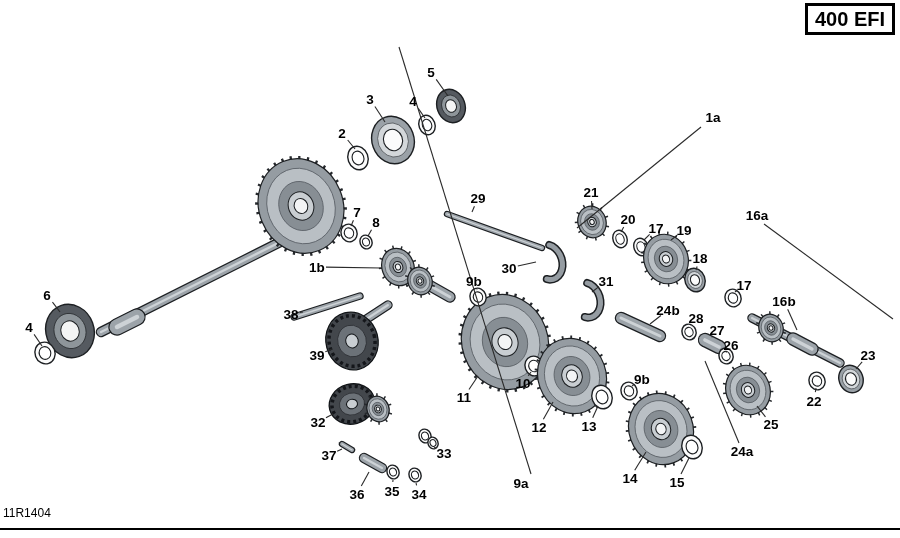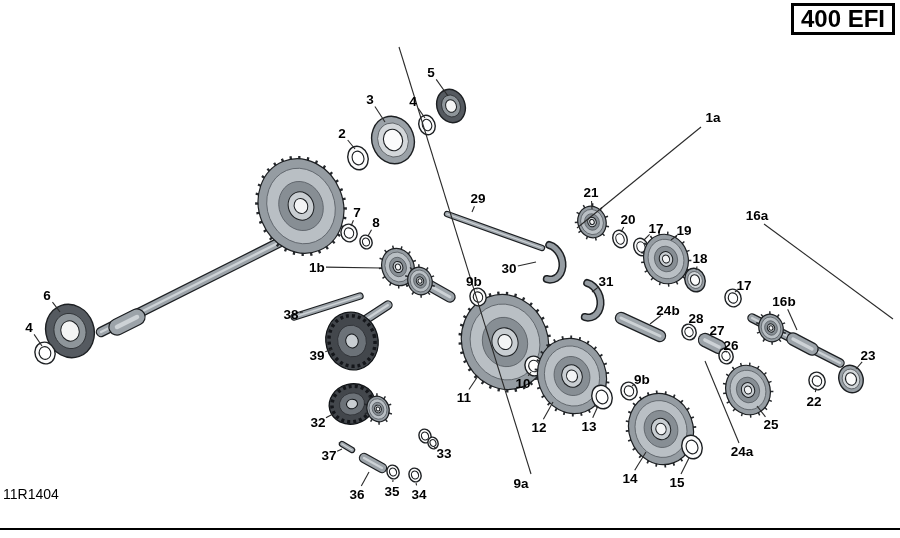--- a/index.html
+++ b/index.html
@@ -1,22 +1,22 @@
 <!DOCTYPE html>
 <html><head>
 <meta charset="utf-8">
 <style>
   html,body{margin:0;padding:0;background:#ffffff;}
   .page{position:relative;width:900px;height:538px;background:#ffffff;overflow:hidden;
         font-family:"Liberation Sans",sans-serif;}
   #diagram-svg{position:absolute;left:0;top:0;}
   #diagram-svg text{font-family:"Liberation Sans",sans-serif;font-size:13.5px;font-weight:bold;fill:#000;}
   .badge{position:absolute;top:3px;right:5px;border:3px solid #000;background:#fff;
-         padding:0 7px;font-size:24px;font-weight:bold;line-height:26px;color:#000;white-space:nowrap;}
-  .code{position:absolute;left:3px;top:486px;font-size:14px;color:#000;}
+         padding:0 7px;font-size:20px;font-weight:bold;line-height:26px;color:#000;white-space:nowrap;}
+  .code{position:absolute;left:3px;top:506px;font-size:12px;color:#000;}
   .bottom-rule{position:absolute;left:0;top:528px;width:900px;height:2px;background:#000;}
 </style>
 </head>
 <body>
 
 <div class="page">
   <svg id="diagram-svg" width="900" height="538" viewBox="0 0 900 538">
       <g>
         <line x1="101" y1="332" x2="336" y2="214" stroke="#1c1f22" stroke-width="10.4" stroke-linecap="round"></line>
         <line x1="101" y1="332" x2="336" y2="214" stroke="#9ca3a9" stroke-width="8" stroke-linecap="round"></line>

